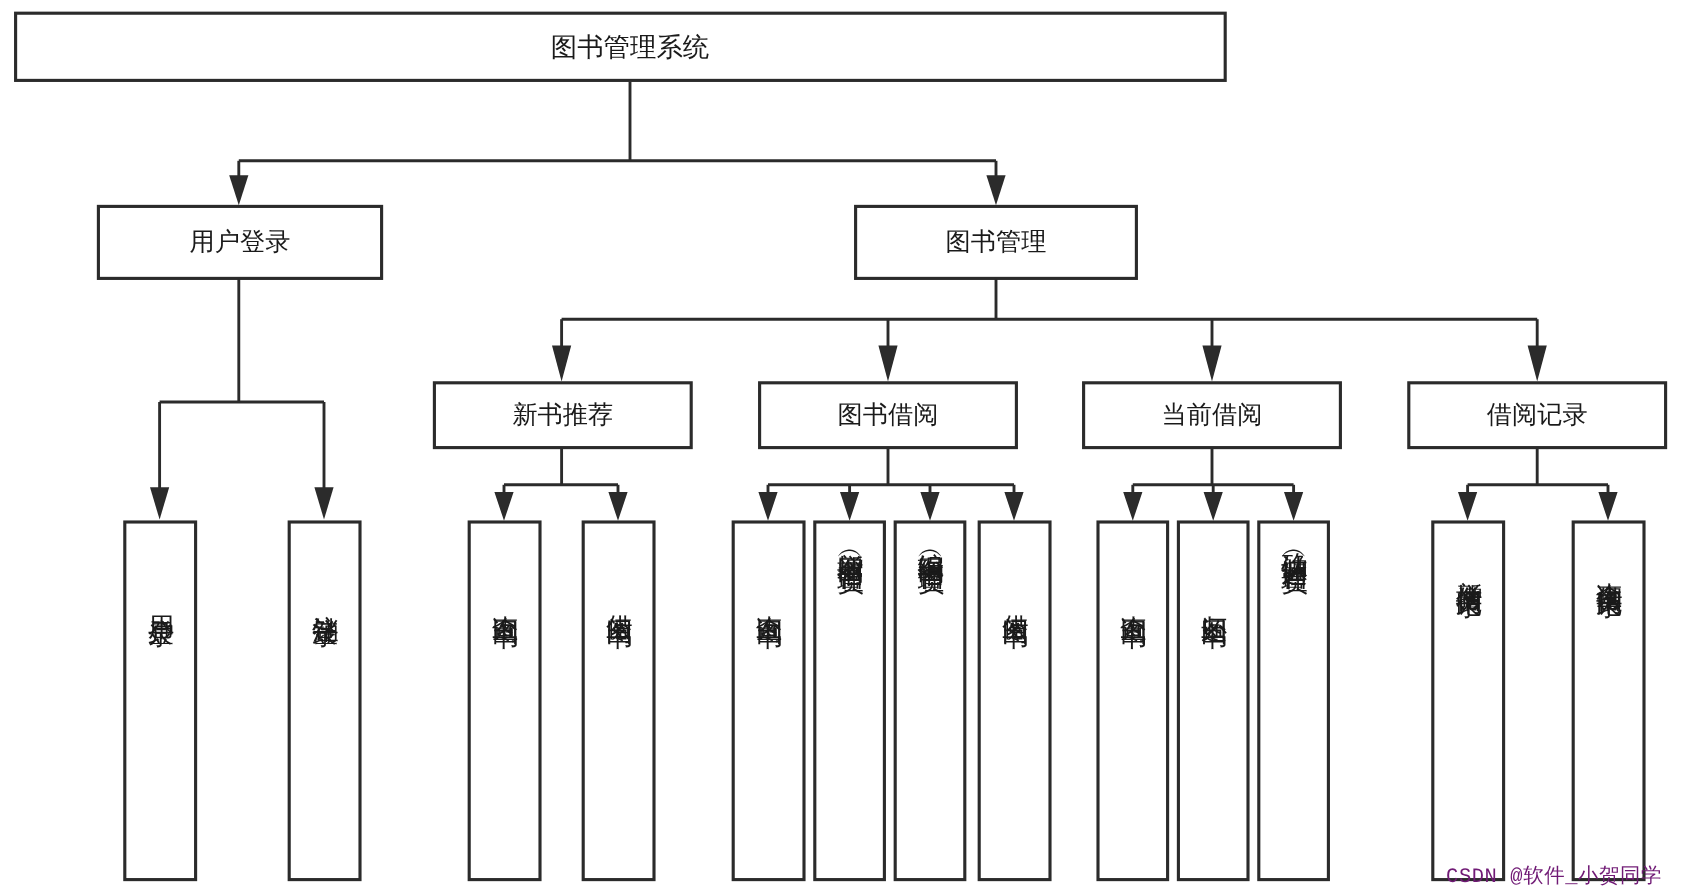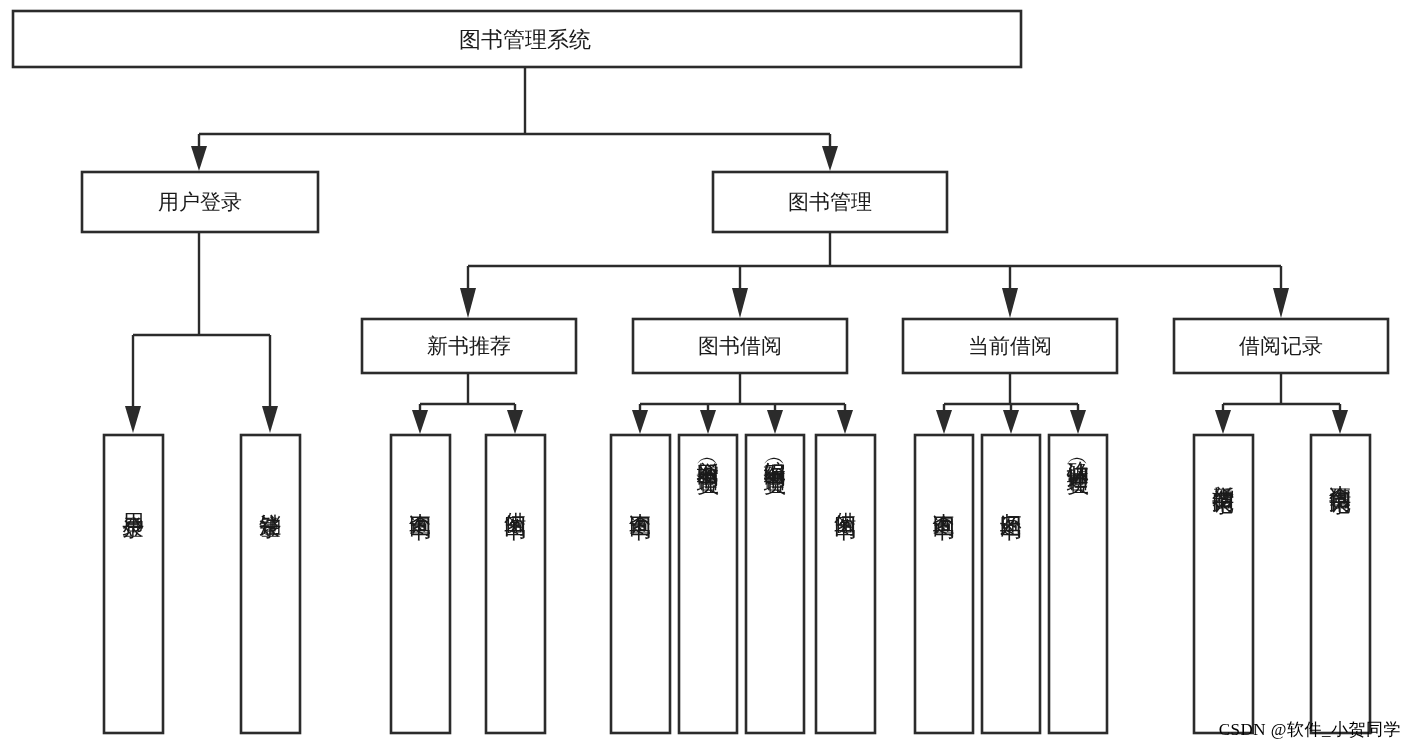--- a/index.html
+++ b/index.html
@@ -66,25 +66,25 @@
     text-orientation: upright;
     font-family: "DejaVu Sans", "Liberation Sans", sans-serif;
     font-size: 22px;
     line-height: 1.16;
     letter-spacing: 2px;
     color: #1a1a1a;
     white-space: nowrap;
   }
   .watermark {
     position: absolute;
-    right: 4px;
+    right: 20px;
     bottom: 6px;
-    font-family: Liberation Serif, serif;
+    font-family: Liberation Mono, monospace;
     font-size: 17px;
-    color: #000000;
+    color: #701a75;
     letter-spacing: 0.5px;
     white-space: nowrap;
   }
 </style>
 </head>
 <body>
 
 <div id="diagram-root">
 
   <svg id="tree-svg" viewBox="0 0 1405 747">

